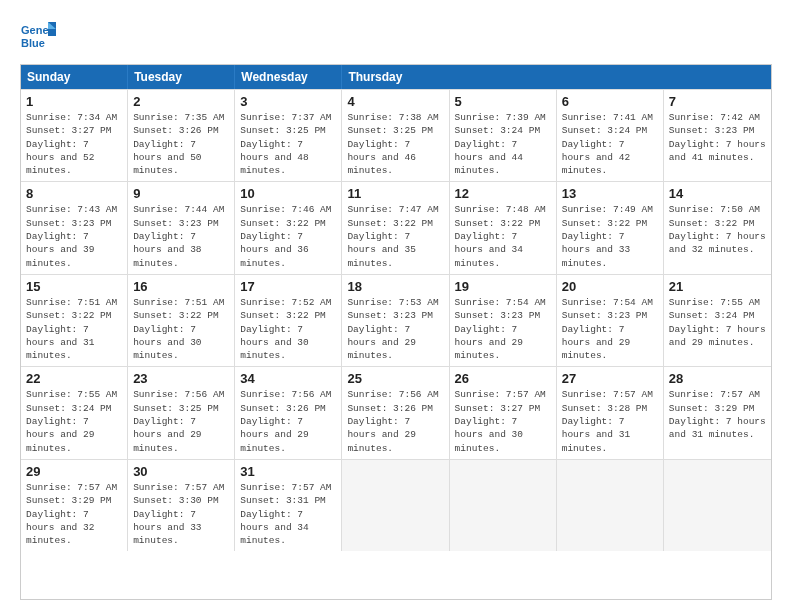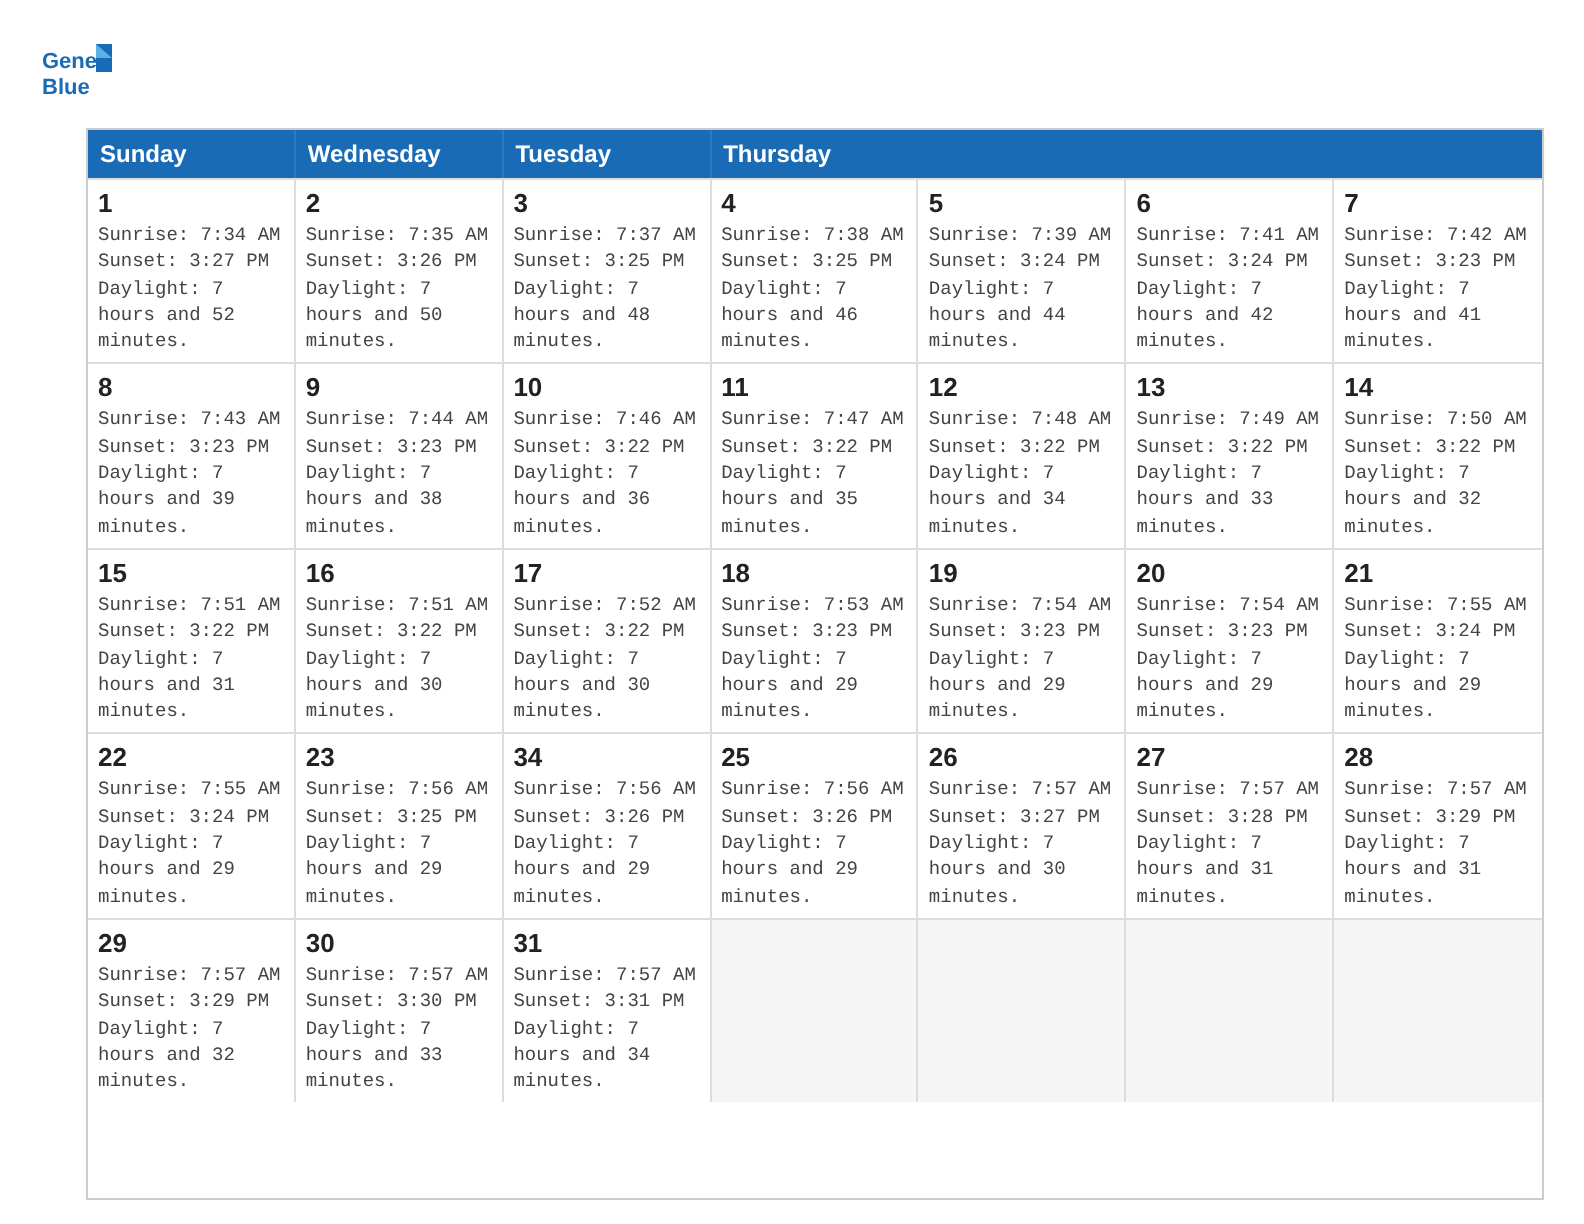--- a/index.html
+++ b/index.html
@@ -38,21 +38,20 @@
       line-height: 1;
     }
     .location {
       font-size: 13px;
       color: #555;
       margin-top: 2px;
     }
     .calendar {
       flex: 1;
       border: 1px solid #ccc;
-      margin-left: 23px;
     }
     .cal-header {
       display: grid;
       grid-template-columns: repeat(7, 1fr);
       background: #1a6bb5;
     }
     .cal-header-cell {
       color: #fff;
       font-size: 12px;
       font-weight: bold;
@@ -110,22 +109,22 @@
 </div>
     <div class="title-section">
       <div class="month-title"></div>
       <div class="location"></div>
     </div>
   </div>
 
   <div class="calendar">
     <div class="cal-header">
     <div class="cal-header-cell">Sunday</div>
+        <div class="cal-header-cell">Tuesday</div>
         <div class="cal-header-cell">Wednesday</div>
-        <div class="cal-header-cell">Tuesday</div>
         <div class="cal-header-cell">Thursday</div>
       </div>
     <div class="cal-body">
     <div class="cal-row">
           <div class="cal-cell">
             <div class="day-num">1</div>
             <div class="cell-info">Sunrise: 7:34 AM<br>Sunset: 3:27 PM<br>Daylight: 7 hours and 52 minutes.</div>
           </div>
           <div class="cal-cell">
             <div class="day-num">2</div>

